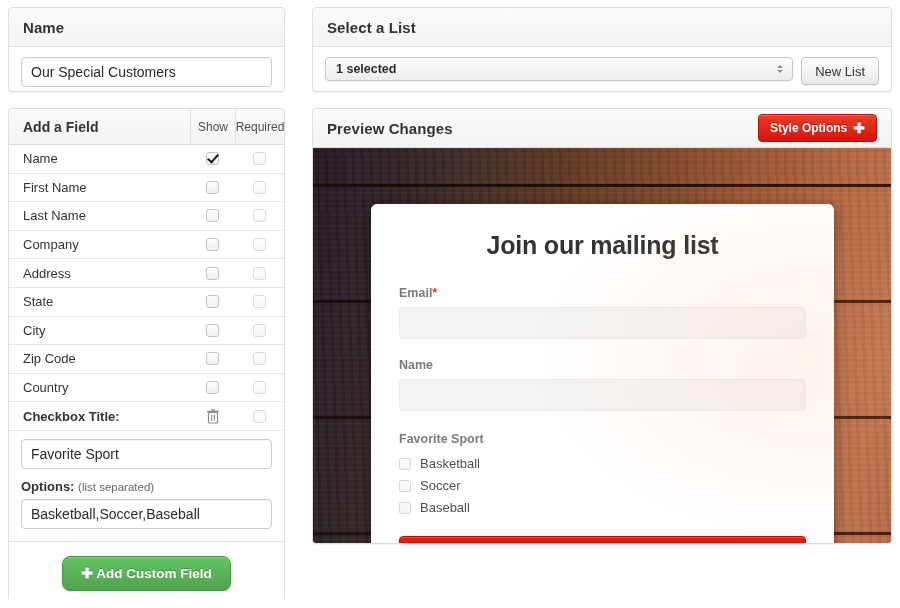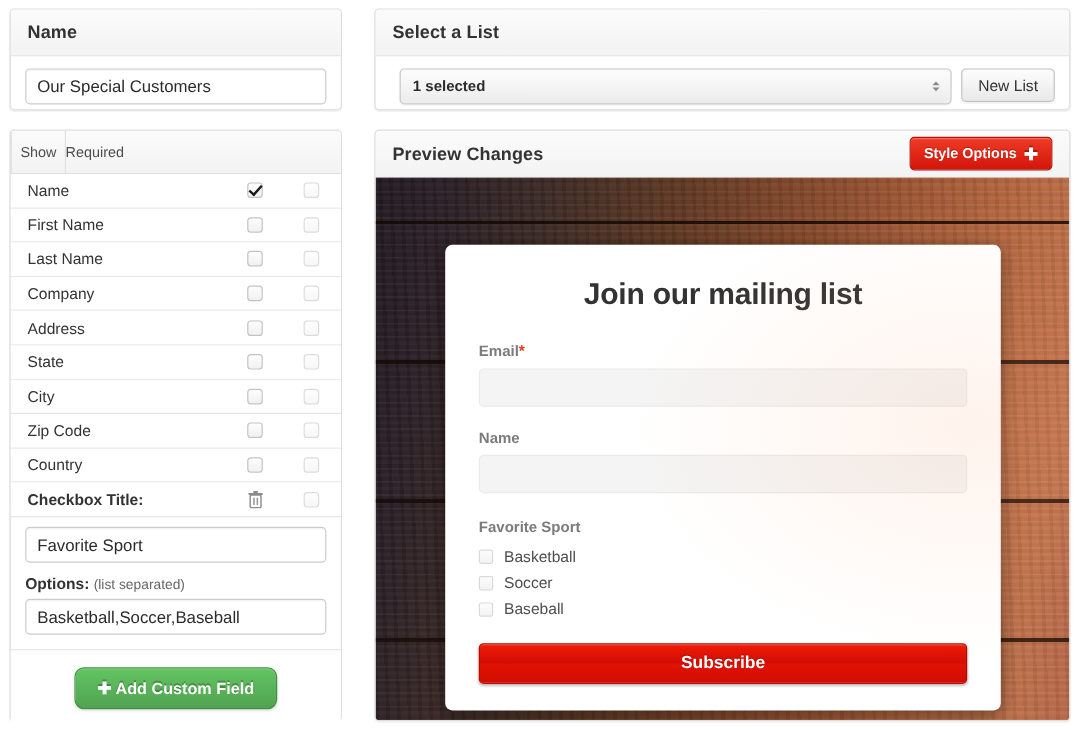--- a/index.html
+++ b/index.html
@@ -142,31 +142,30 @@
     cursor: pointer;
     font-family: "Liberation Sans", sans-serif;
   }
 
   
   #list-panel { left: 312px; top: 7px; width: 580px; height: 85px; }
   #list-panel .panel-head { height: 39px; }
   .list-body { padding: 10px 12px; display: flex; gap: 8px; }
   .fake-select {
     flex: 1 1 auto;
-    height: 30px;
+    height: 24px;
     border: 1px solid #c6c6c6;
     border-radius: 4px;
     background: linear-gradient(to bottom,#fdfdfd 0%,#ececec 100%);
     display: flex; align-items: center;
     padding: 0 10px;
     font-size: 12.5px; font-weight: bold; color: #2c2c2c;
     position: relative;
     box-shadow: 0 1px 1px rgba(0,0,0,.04);
     cursor: pointer;
-    margin-left: 8px;
   }
   .fake-select .stepper {
     position: absolute; right: 9px; top: 50%;
     transform: translateY(-50%);
     display: flex; flex-direction: column; gap: 2px; align-items: center;
   }
   .fake-select .stepper i {
     display: block; width: 0; height: 0;
     border-left: 3px solid transparent;
     border-right: 3px solid transparent;
@@ -179,21 +178,21 @@
     border: 1px solid #c0c0c0;
     border-radius: 4px;
     background: linear-gradient(to bottom,#fdfdfd 0%,#e9e9e9 100%);
     font-size: 13px; color: #333;
     font-family: "Liberation Sans", sans-serif;
     cursor: pointer;
     box-shadow: 0 1px 1px rgba(0,0,0,.05);
   }
 
   
-  #preview-panel { left: 312px; top: 108px; width: 580px; height: 493px; overflow: hidden; }
+  #preview-panel { left: 312px; top: 108px; width: 580px; height: 436px; overflow: hidden; }
   #preview-panel .panel-head { height: 39px; justify-content: space-between; }
   .btn-red {
     background: linear-gradient(to bottom,#ef3b26 0%,#d3150a 100%);
     border: 1px solid #b51109;
     border-radius: 4px;
     color: #fff;
     font-size: 12px; font-weight: bold;
     padding: 6px 11px;
     text-shadow: 0 -1px 0 rgba(0,0,0,.3);
     box-shadow: inset 0 1px 0 rgba(255,255,255,.25);
@@ -316,20 +315,21 @@
     <div class="panel-head">
       <div class="panel-title">Name</div>
     </div>
     <div class="name-body">
       <input class="text-input" type="text" value="Our Special Customers" style="">
     </div>
   </div>
 
   <div class="panel" id="fields-panel">
     <div class="panel-head">
+      <div class="fh-label">Add a Field</div>
       <div class="fh-col">Show</div>
       <div class="fh-col req">Required</div>
     </div>
 
     <div id="field-rows">
         <div class="field-row">
           <div class="fr-label">Name</div>
           <div class="fr-cell">
             <span class="cb checked"></span>
           </div>

